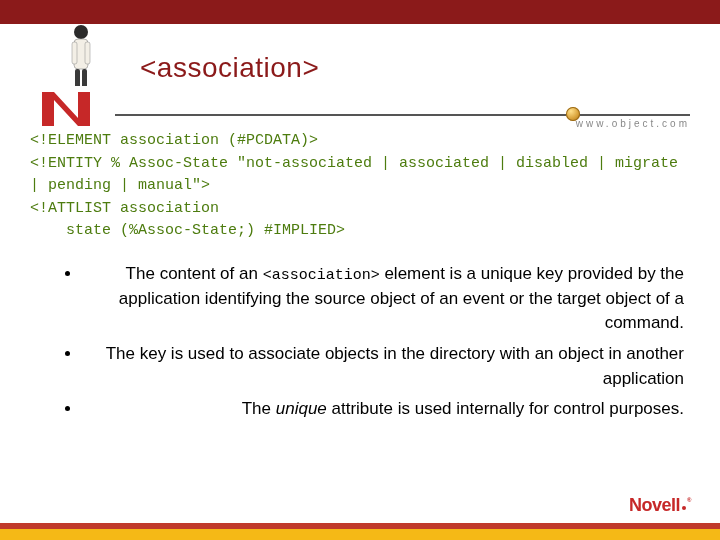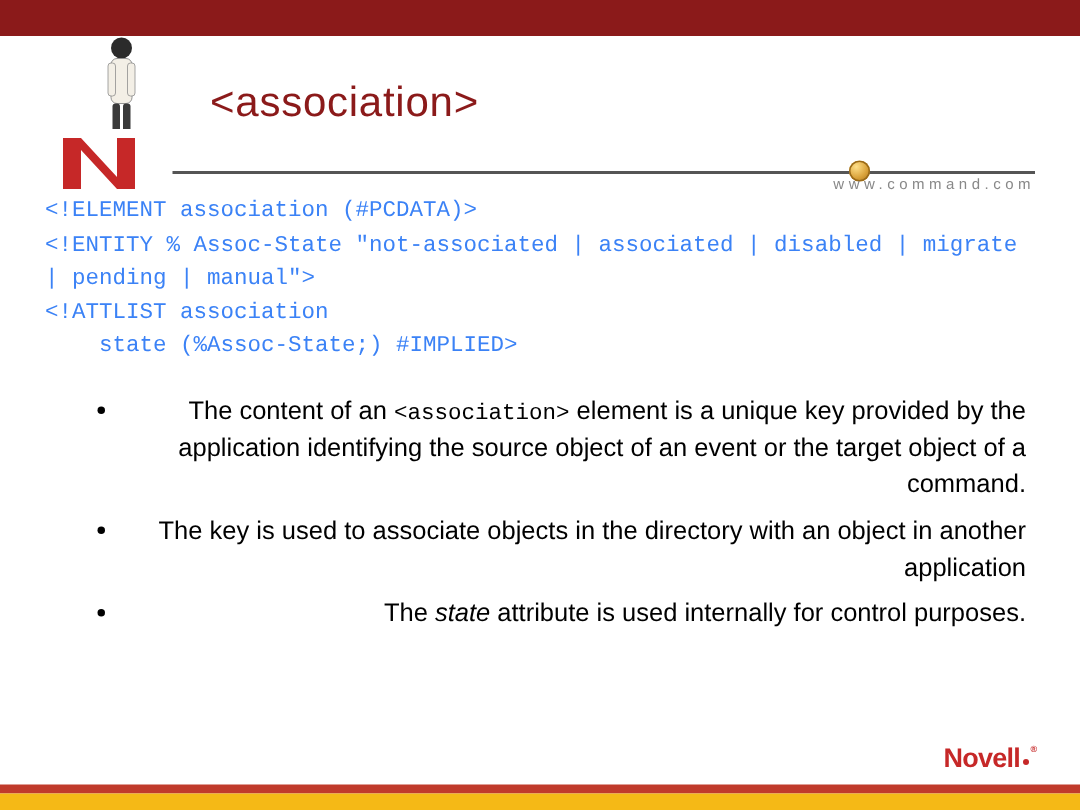--- a/index.html
+++ b/index.html
@@ -74,21 +74,21 @@
     font-family: Verdana, sans-serif;
   }
   .codeblock {
     position: absolute;
     top: 130px;
     left: 30px;
     right: 30px;
     font-family: "Courier New", Courier, monospace;
     font-size: 15px;
     line-height: 1.5;
-    color: #3b82f6;
+    color: #4d7c0f;
     white-space: pre-wrap;
   }
   .bullets {
     position: absolute;
     top: 262px;
     left: 62px;
     right: 36px;
     font-size: 17px;
     line-height: 1.45;
     color: #000;
@@ -171,37 +171,37 @@
   </div>
   <div class="nlogo">
     <svg viewBox="0 0 60 44" width="60" height="44">
       <path d="M6 40 L6 6 L18 6 L42 32 L42 6 L54 6 L54 40 L42 40 L18 14 L18 40 Z" fill="#c62828"></path>
       <rect x="4" y="4" width="52" height="36" fill="none" stroke="#c62828" stroke-width="0"></rect>
     </svg>
   </div>
   <div class="title">&lt;association&gt;</div>
   <div class="hr-line"></div>
   <div class="ball"></div>
-  <div class="url">www.command.com</div>
+  <div class="url">www.object.com</div>
 </div>
 
 <div class="codeblock"><span>&lt;!ELEMENT association (#PCDATA)&gt;</span>
 <span>&lt;!ENTITY % Assoc-State "not-associated | associated | disabled | migrate | pending | manual"&gt;</span>
 <span>&lt;!ATTLIST association</span>
 <span>    state (%Assoc-State;) #IMPLIED&gt;</span></div>
 
 <ul class="bullets">
   <li>
     <span>The content of an </span><span class="mono">&lt;association&gt;</span><span> element is a unique key provided by the application identifying the source object of an event or the target object of a command.</span>
   </li>
   <li>
     <span>The key is used to associate objects in the directory with an object in another application</span>
   </li>
   <li>
-    <span>The </span><em>state</em><span> attribute is used internally for control purposes.</span>
+    <span>The </span><em>unique</em><span> attribute is used internally for control purposes.</span>
   </li>
 </ul>
 
 <div class="footer-logo">
   <span>Novell</span><span class="dot"></span><span class="tm">®</span>
 </div>
 
 <div class="footer">
   <div class="redstripe"></div>
   <div class="yellowstripe"></div>

